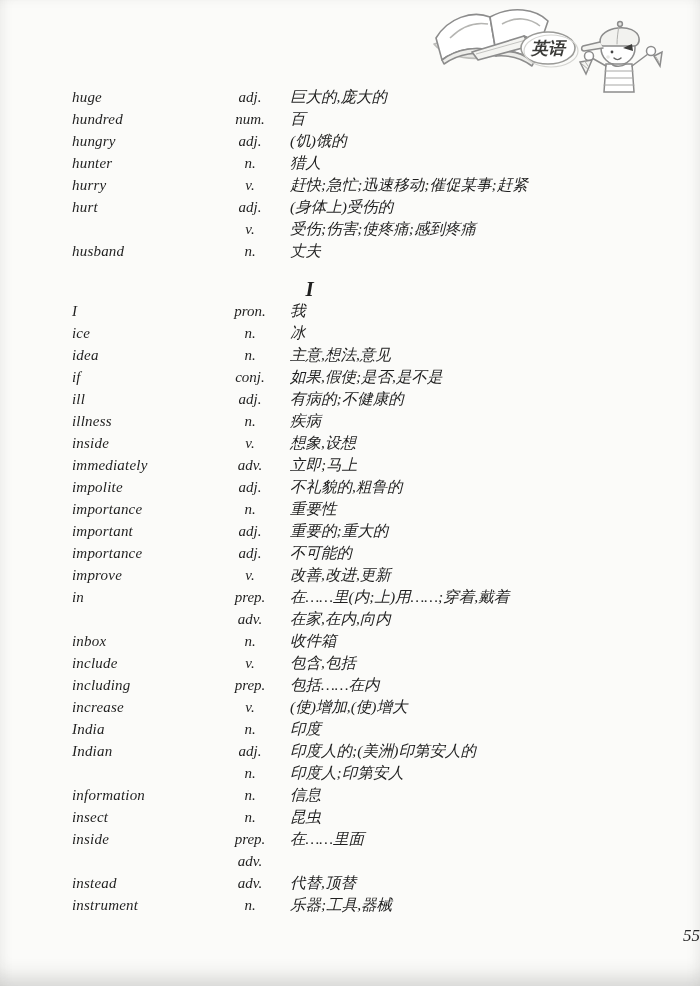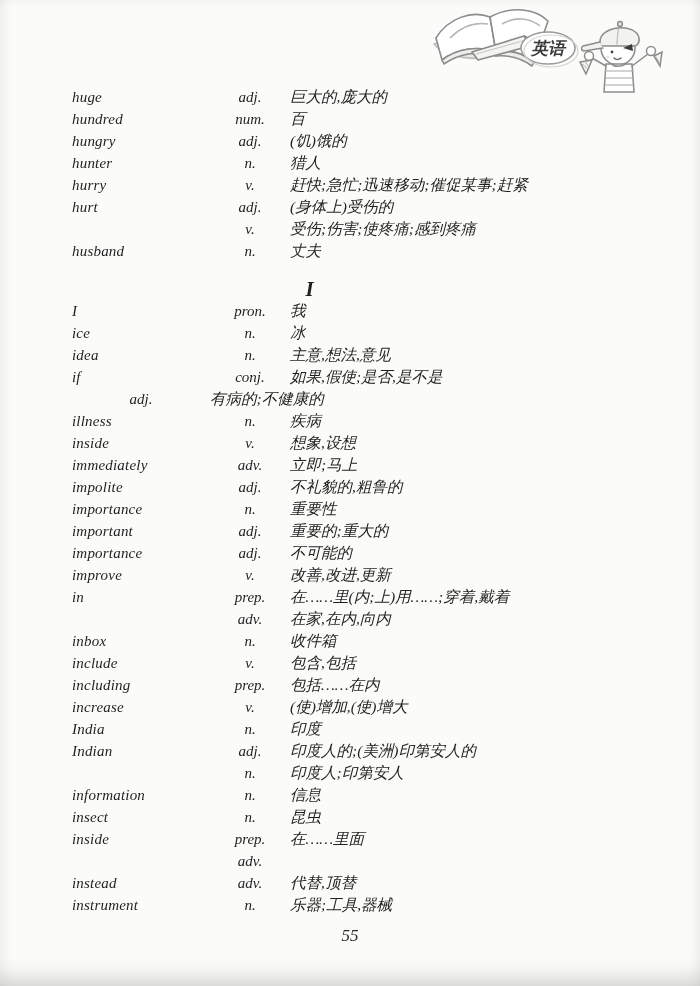--- a/index.html
+++ b/index.html
@@ -52,21 +52,21 @@
     text-align: center;
     font-size: 21px;
     font-weight: bold;
     letter-spacing: 1px;
   }
   .page-number {
     position: absolute;
     bottom: 40px;
     left: 0;
     width: 700px;
-    text-align: center;
+    text-align: right;
     font-size: 17px;
     color: #2a2a2a;
   }
   .badge-text {
     font-family: "Liberation Sans", "DejaVu Sans", sans-serif;
     font-weight: bold;
   }
 </style>
 </head>
 <body>
@@ -188,20 +188,21 @@
         <span class="word">idea</span>
         <span class="pos">n.</span>
         <span class="def">主意,想法,意见</span>
       </div>
       <div class="row">
         <span class="word">if</span>
         <span class="pos">conj.</span>
         <span class="def">如果,假使;是否,是不是</span>
       </div>
       <div class="row">
+        <span class="word">ill</span>
         <span class="pos">adj.</span>
         <span class="def">有病的;不健康的</span>
       </div>
       <div class="row">
         <span class="word">illness</span>
         <span class="pos">n.</span>
         <span class="def">疾病</span>
       </div>
       <div class="row">
         <span class="word">inside</span>

